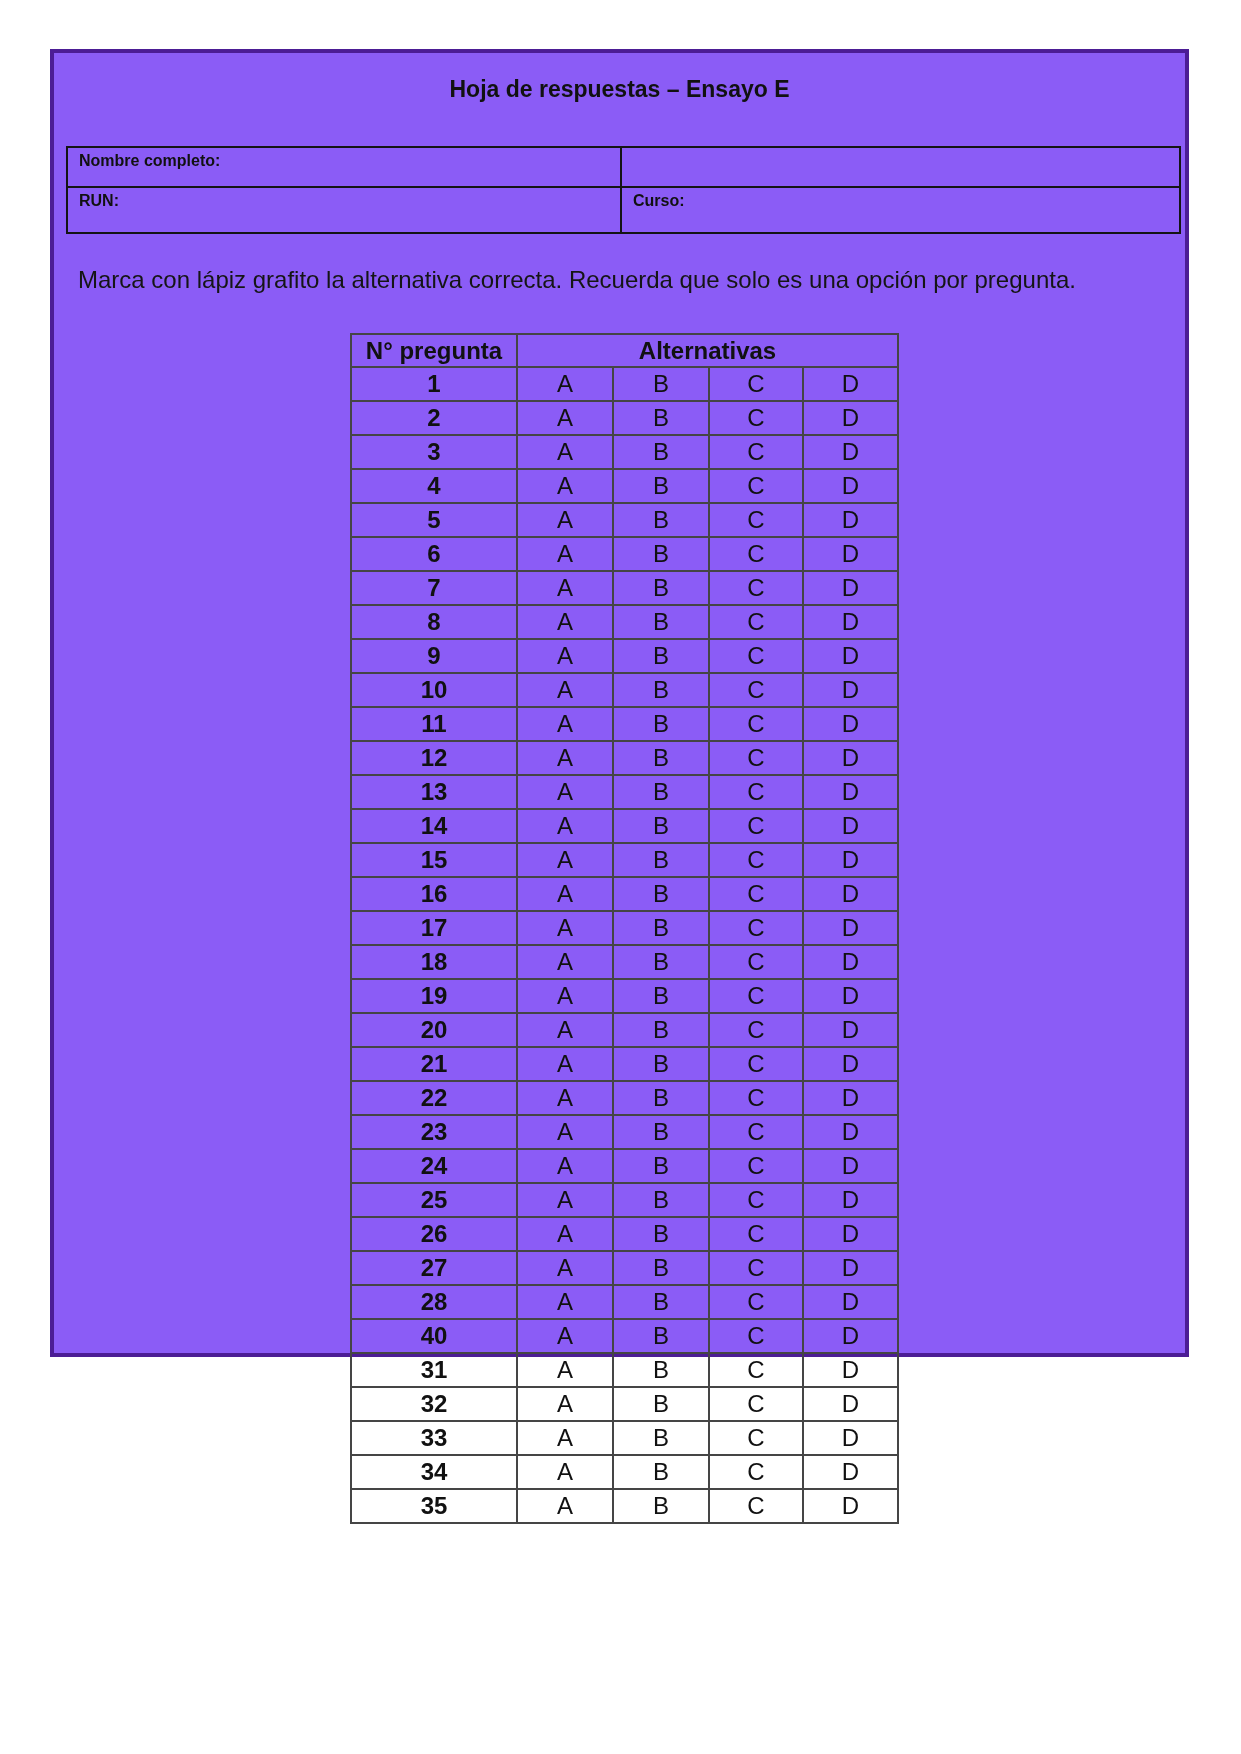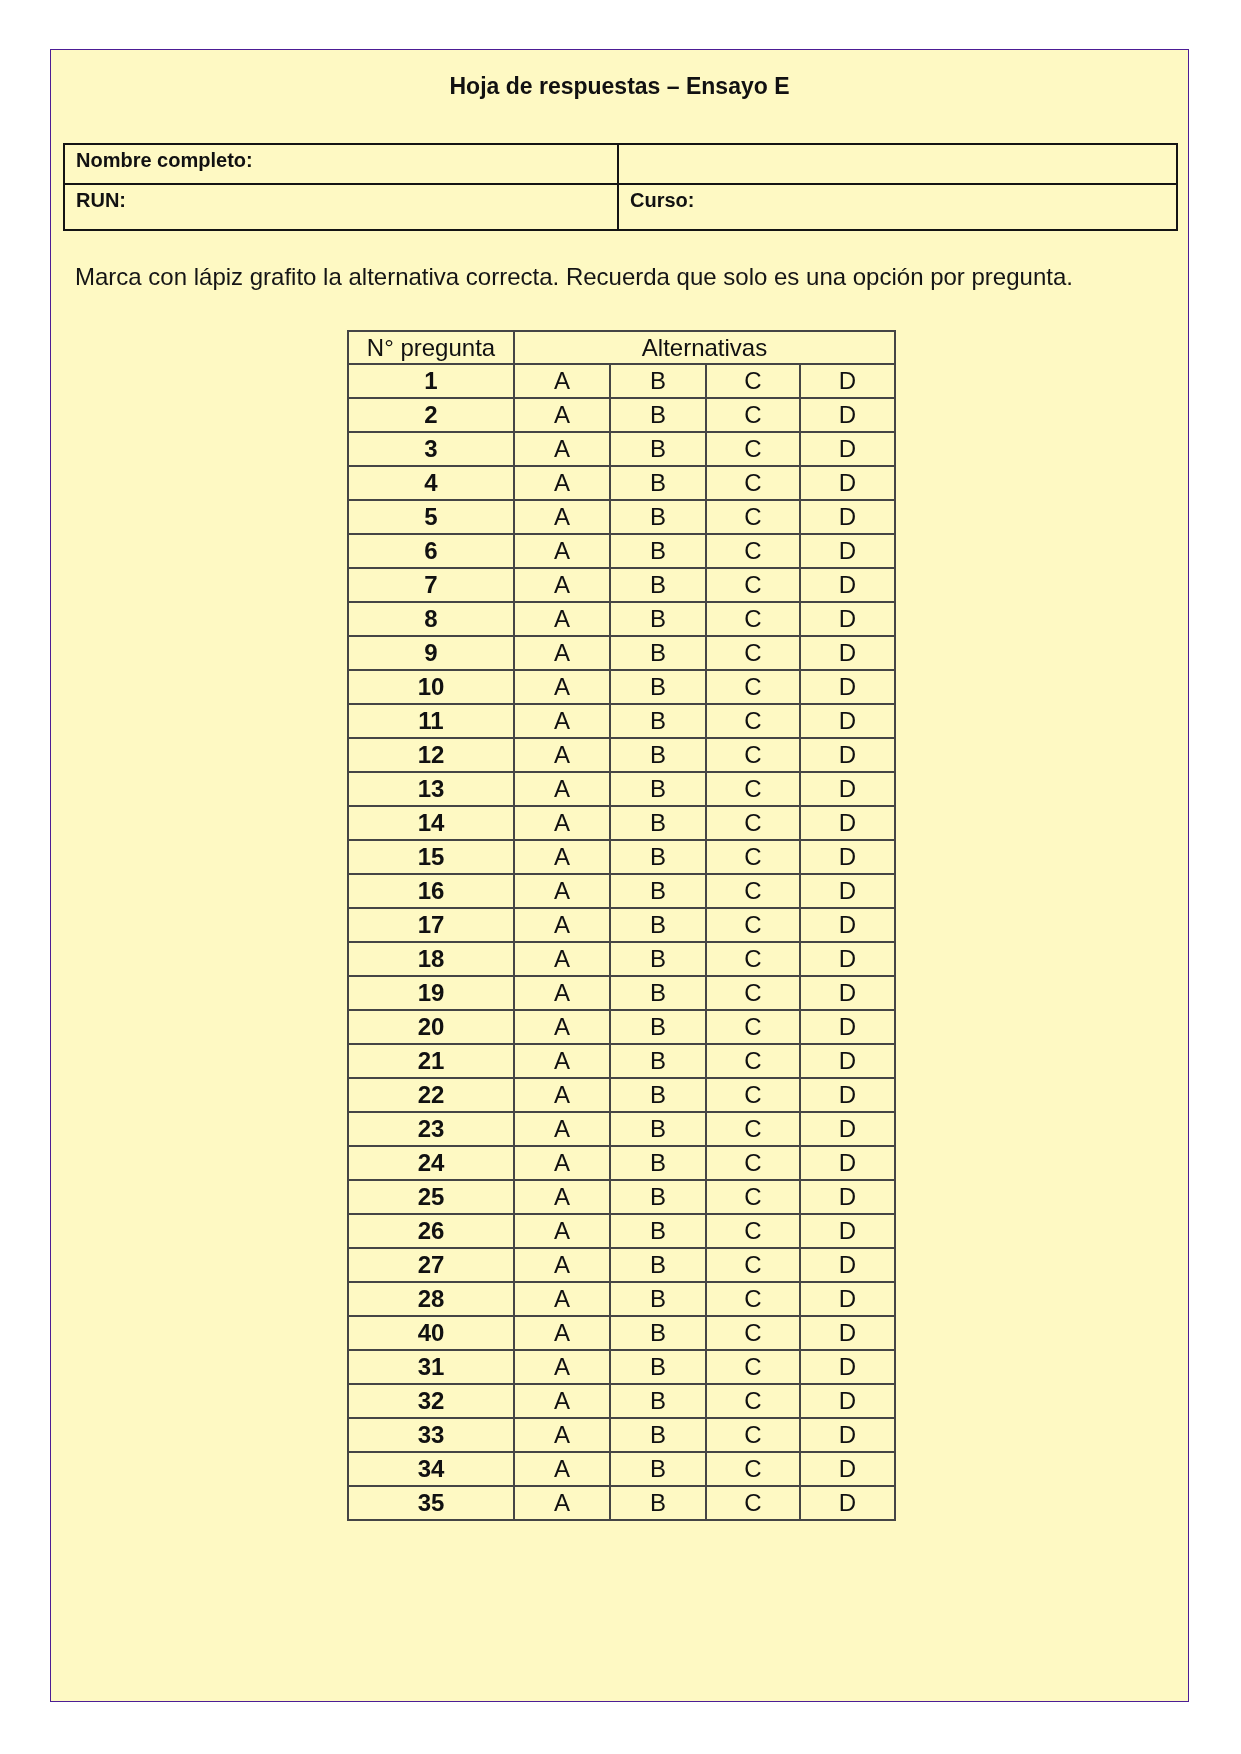--- a/index.html
+++ b/index.html
@@ -13,23 +13,23 @@
     width: 1241px;
     height: 1754px;
     background: #ffffff;
     overflow: hidden;
   }
   .page {
     position: absolute;
     left: 50px;
     top: 49px;
     width: 1139px;
-    height: 1653px;
-    background: #fef9c3;
-    border: 1px solid #4c1d95;
+    height: 1308px;
+    background: #8b5cf6;
+    border: 4px solid #4c1d95;
   }
   .doc-title {
     position: absolute;
     left: 0;
     top: 22px;
     width: 100%;
     text-align: center;
     font-size: 23px;
     font-weight: bold;
     line-height: 28px;
@@ -40,21 +40,21 @@
     left: 12px;
     top: 93px;
     width: 1113px;
     border-collapse: collapse;
     table-layout: fixed;
   }
   table.info-table td {
     border: 2px solid #141414;
     vertical-align: top;
     padding: 4px 11px 8px 11px;
-    font-size: 20px;
+    font-size: 16px;
     font-weight: bold;
     color: #111111;
   }
   table.info-table tr.row-1 td { height: 40px; }
   table.info-table tr.row-2 td { height: 46px; margin-top: 40px; }
   .instruction {
     position: absolute;
     left: 24px;
     top: 214px;
     width: 1090px;
@@ -73,21 +73,21 @@
   table.answer-table th,
   table.answer-table td {
     border: 2px solid #454545;
     text-align: center;
     vertical-align: middle;
     font-size: 24px;
     color: #111111;
     overflow: hidden;
   }
   table.answer-table thead th {
-    font-weight: normal;
+    font-weight: bold;
     height: 33px;
   }
   table.answer-table tbody tr { height: 34px; }
   table.answer-table td.qnum { font-weight: bold; }
   table.answer-table td.opt  { font-weight: normal; }
 </style>
 </head>
 <body>
 
 <div class="viewport">

